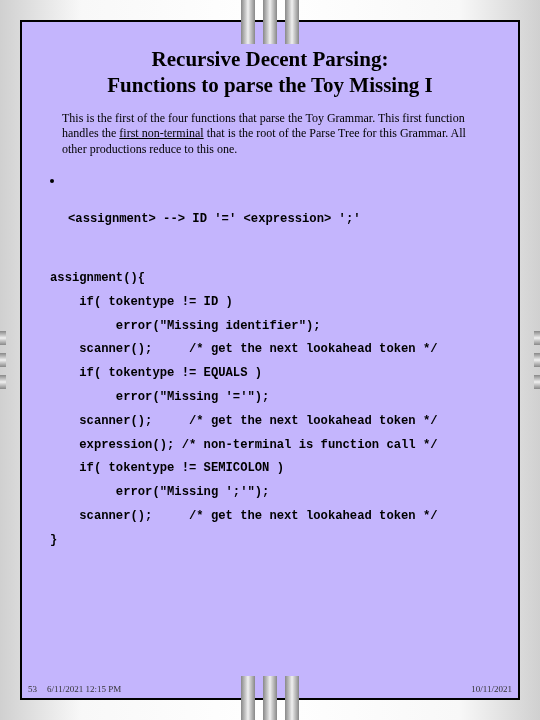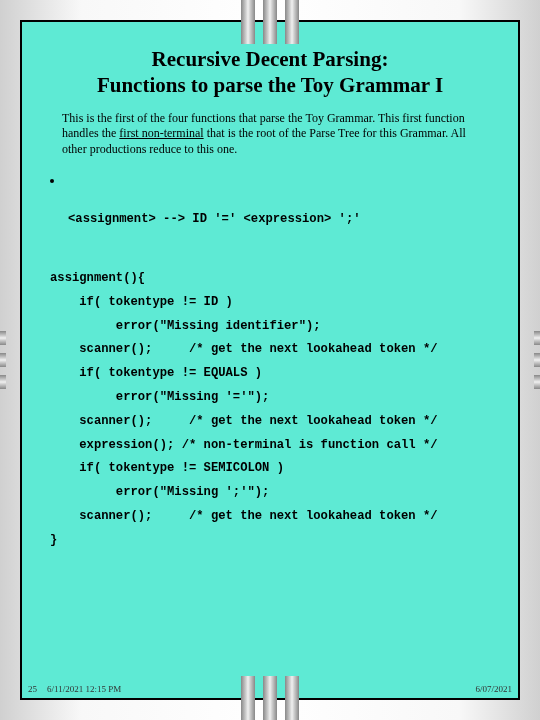--- a/index.html
+++ b/index.html
@@ -42,21 +42,21 @@
     height: 14px;
     background: linear-gradient(180deg, #888 0%, #cfcfcf 35%, #f0f0f0 50%, #cfcfcf 65%, #888 100%);
   }
   .frame {
     position: absolute;
     top: 20px;
     left: 20px;
     right: 20px;
     bottom: 20px;
     border: 2px solid #000;
-    background: #5eead4;
+    background: #c4b5fd;
     padding: 24px 26px 18px 26px;
     z-index: 1;
   }
   .title {
     text-align: center;
     font-weight: bold;
     font-size: 21px;
     line-height: 1.25;
     margin-bottom: 12px;
   }
@@ -123,21 +123,21 @@
 </div>
 <div class="side-bumps right">
   <div class="bump"></div>
   <div class="bump"></div>
   <div class="bump"></div>
 </div>
 
 <div class="frame">
   <div class="title">
     <span>Recursive Decent Parsing:</span><br>
-    <span>Functions to parse the Toy Grammar I</span>
+    <span>Functions to parse the Toy Missing I</span>
   </div>
 
   <p class="intro">
     <span>This is the first of the four functions that parse the Toy Grammar.  This first function handles the </span><span class="u">first non-terminal</span><span> that is the root of the Parse Tree for this Grammar.  All other productions reduce to this one.</span>
   </p>
 
   <div class="bullet-row">
     <div class="bullet-dot"></div>
     <div class="mono grammar-rule">&lt;assignment&gt; --&gt; ID '=' &lt;expression&gt; ';'</div>
   </div>
@@ -150,18 +150,18 @@
          error("Missing '='");
     scanner();     /* get the next lookahead token */
     expression(); /* non-terminal is function call */
     if( tokentype != SEMICOLON )
          error("Missing ';'");
     scanner();     /* get the next lookahead token */
 }</div>
 
   <div class="footer">
     <div class="left">
-      <span>25</span>
+      <span>53</span>
       <span>6/11/2021 12:15 PM</span>
     </div>
-    <span>6/07/2021</span>
+    <span>10/11/2021</span>
   </div>
 </div>
 
 </body></html>

